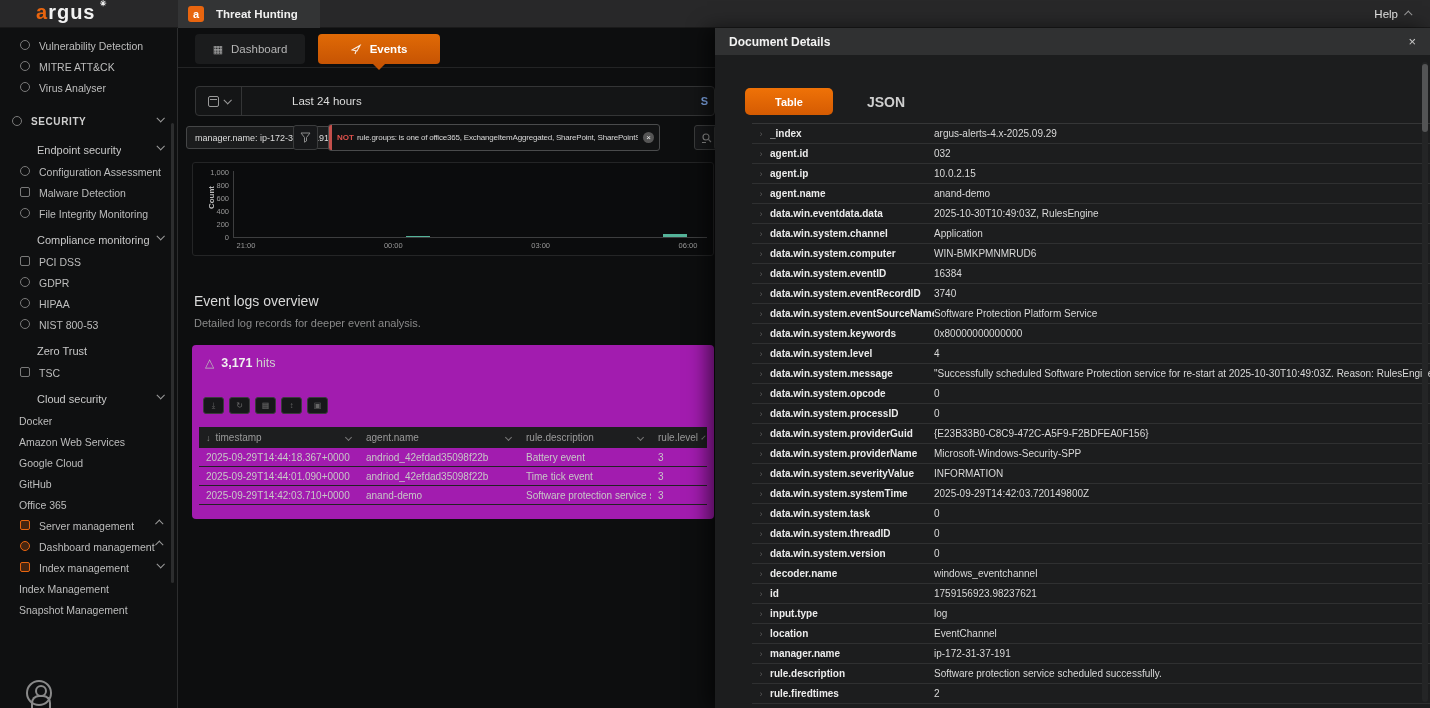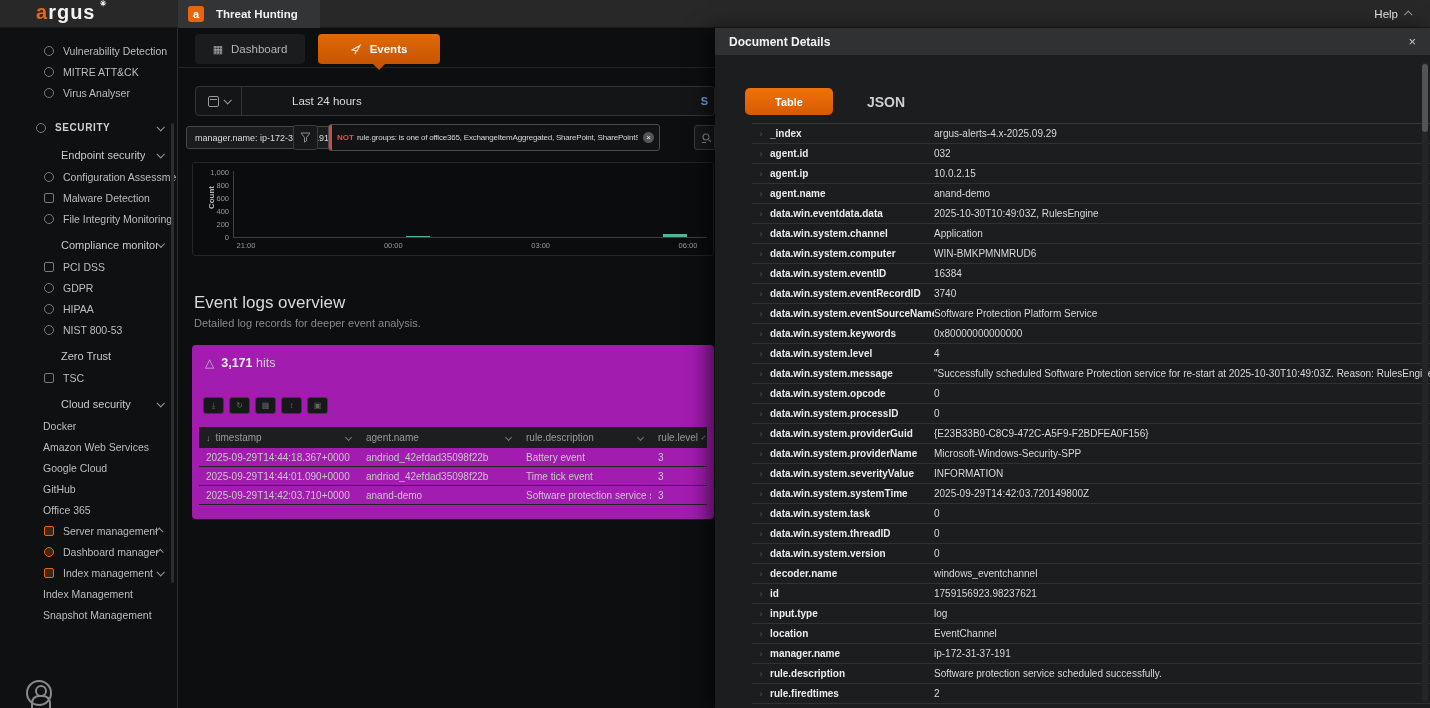--- a/index.html
+++ b/index.html
@@ -16,21 +16,21 @@
   #app-tab { position:absolute; left:178px; top:0; height:28px; padding:0 22px 0 10px; background:#333435; display:flex; align-items:center; gap:12px; }
   #app-tab .sq { width:16px; height:16px; border-radius:3px; background:#e8650f; color:#fff; font-weight:bold; font-size:11px; display:flex; align-items:center; justify-content:center; }
   #app-tab .t { color:#f0f0f0; font-size:11.5px; font-weight:bold; }
   #help { position:absolute; right:18px; top:0; height:28px; display:flex; align-items:center; gap:8px; color:#e6e6e6; font-size:11.5px; }
   .chev { width:6px; height:6px; border-right:1.5px solid #9a9a9a; border-bottom:1.5px solid #9a9a9a; display:inline-block; }
   .chev.down { transform:rotate(45deg) translateY(-1px); }
   .chev.up { transform:rotate(-135deg) translateY(-1px); }
   
   #sidebar { position:absolute; left:0; top:28px; width:178px; height:680px; background:#0f1011; border-right:1px solid #2c2d2e; }
   #side-list { position:absolute; top:12px; left:0; width:100%; }
-  .s-item { display:flex; align-items:center; height:21px; color:#bdbdbd; font-size:10.5px; cursor:pointer;margin-left:24px; }
+  .s-item { display:flex; align-items:flex-start; height:21px; color:#bdbdbd; font-size:10.5px; cursor:pointer; }
   .s-item .s-label { white-space:nowrap; overflow:hidden; }
   .s-item .s-chev { margin-left:auto; margin-right:14px; }
   .s-item.sec { margin-top:13px; height:23px; font-size:10px; font-weight:bold; letter-spacing:.6px; color:#cfcfcf; padding-left:12px; }
   .s-item.grp { margin-top:5px; height:22px; font-size:11px; color:#c9c9c9; padding-left:37px; }
   .s-item.lnk { padding-left:19px; }
   .s-item.ic { padding-left:20px; }
   .s-ico { width:10px; height:10px; border:1px solid #7a7a7a; border-radius:2px; margin-right:9px; flex:0 0 auto; }
   .s-ico.round { border-radius:50%; }
   .s-ico.orange { border-color:#e8650f; background:rgba(232,101,15,.25); }
   .s-ico.big { width:13px; height:13px; margin-right:9px; }
@@ -66,21 +66,21 @@
   #flag-btn { position:absolute; left:528px; top:1px; width:25px; height:25px; background:#17181a; border:1px solid #3a3b3c; border-radius:3px; display:flex; align-items:center; justify-content:center; }
   
   #chart { position:absolute; left:14px; top:134px; width:522px; height:94px; background:#0b0c0d; border:1px solid #242526; border-radius:3px; }
   #chart .ylab { position:absolute; left:-2px; top:30px; transform:rotate(-90deg); transform-origin:center; font-size:8px; font-weight:bold; color:#bbb; width:40px; text-align:center; }
   .ytick { position:absolute; right:484px; width:34px; text-align:right; font-size:7.5px; color:#999; }
   .xtick { position:absolute; top:78px; width:40px; margin-left:-20px; text-align:center; font-size:7.5px; color:#999; }
   #yaxis { position:absolute; left:40px; top:8px; width:1px; height:66px; background:#3d3e3f; }
   #xaxis { position:absolute; left:40px; top:74px; width:474px; height:1px; background:#3d3e3f; }
   .cbar { position:absolute; background:#54b399; }
   
-  #sec-title { position:absolute; left:16px; top:265px; font-size:17px; color:#d9d9d9; }
+  #sec-title { position:absolute; left:16px; top:265px; font-size:14px; color:#d9d9d9; }
   #sec-sub { position:absolute; left:16px; top:289px; font-size:11px; color:#8a8a8a; }
   #log-card { position:absolute; left:14px; top:317px; width:522px; height:174px; background:#a21caf; border-radius:4px; }
   #hits-line { position:absolute; left:13px; top:11px; font-size:12.5px; color:#cfcfcf; }
   #hits-line .warn { margin-right:7px; color:#bbb; font-size:12px; }
   #hits-line .n { font-weight:bold; color:#f0f0f0; }
   #log-toolbar { position:absolute; left:11px; top:52px; display:flex; gap:5px; }
   .tb-btn { width:21px; height:17px; border:1px solid #3a3b3c; border-radius:3px; background:#17181a; color:#666; font-size:8px; display:flex; align-items:center; justify-content:center; }
   #log-head { position:absolute; left:7px; top:82px; width:508px; height:21px; background:#1d1e1f; display:flex; align-items:center; font-size:10px; color:#9a9a9a; }
   .hcell { display:flex; align-items:center; gap:5px; padding-left:7px; }
   .hcell .sort { font-size:9px; color:#8a8a8a; }

